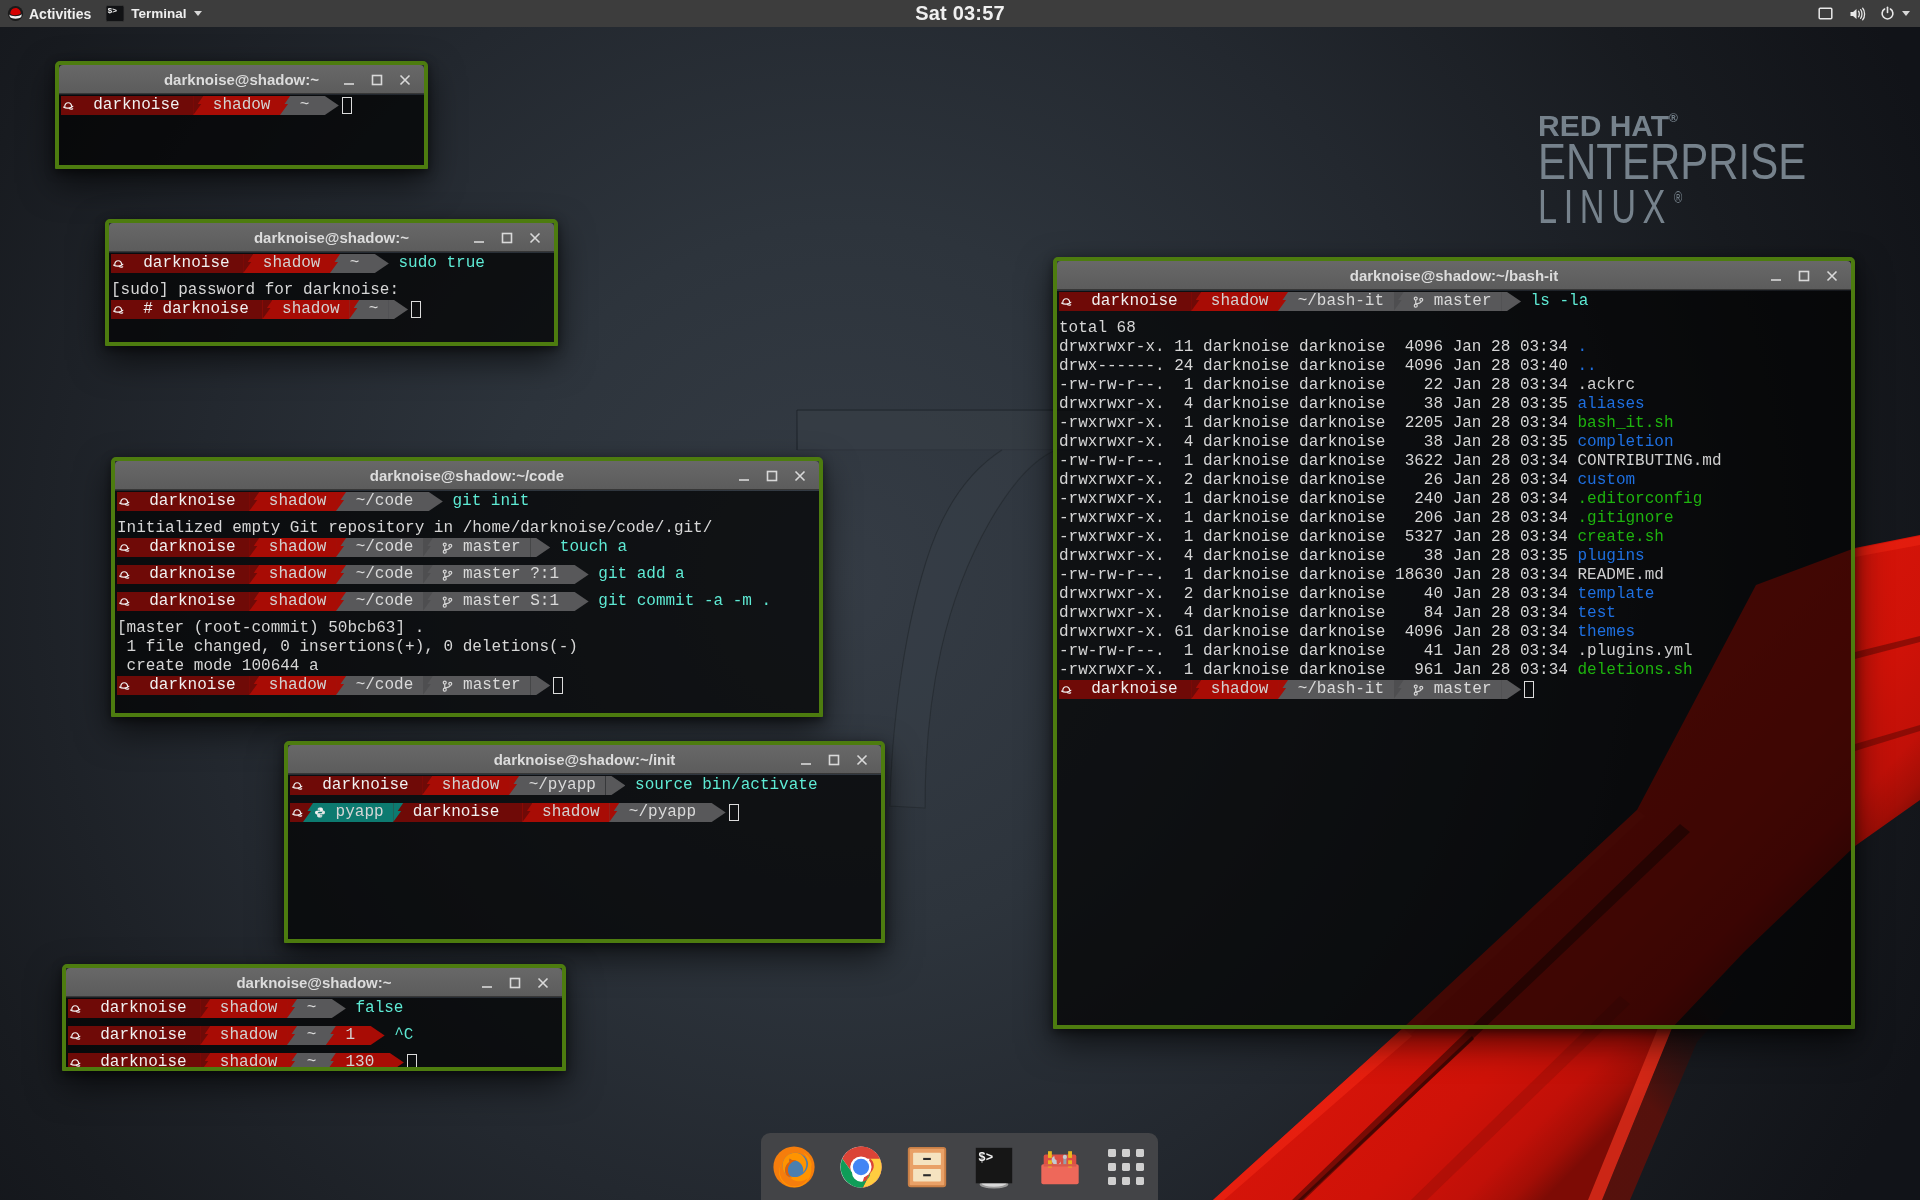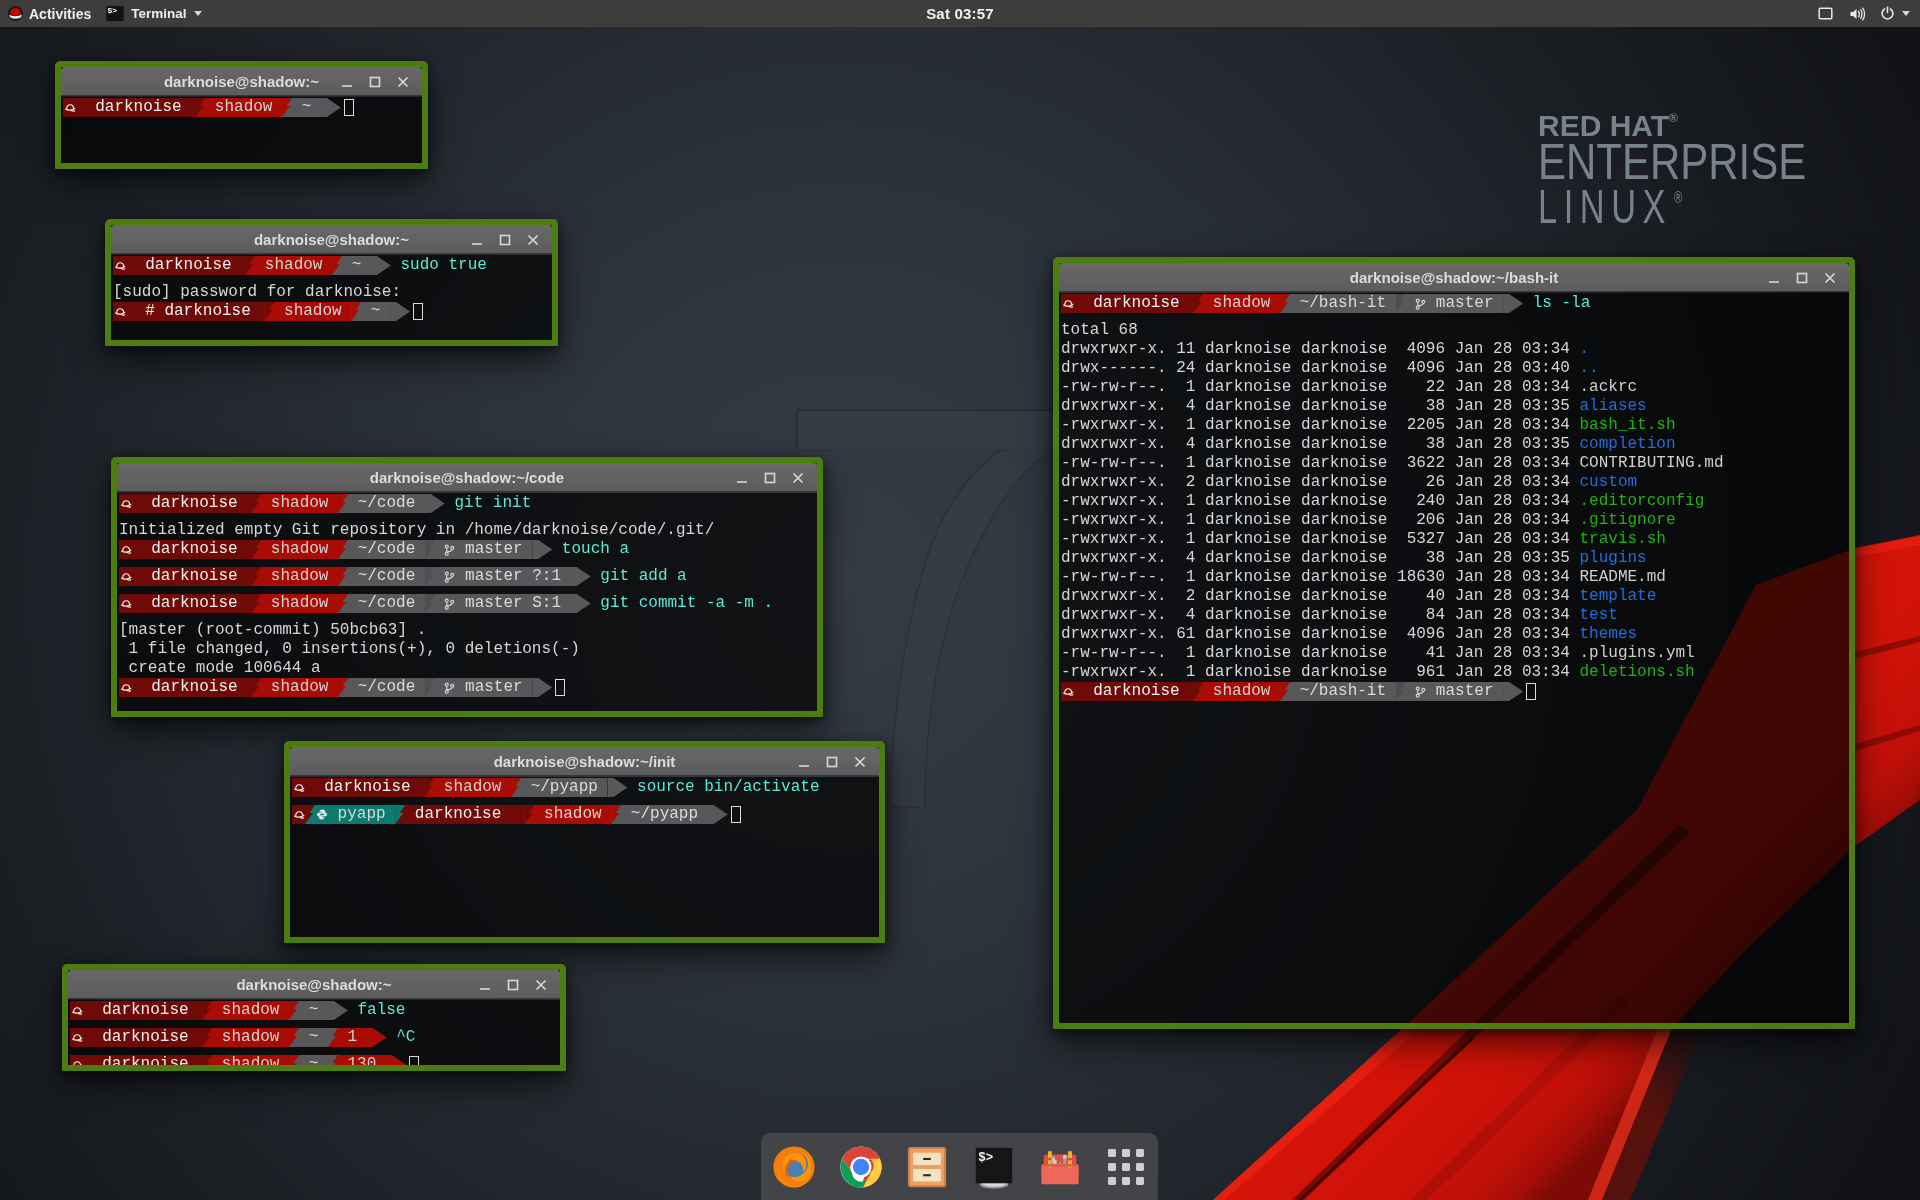--- a/index.html
+++ b/index.html
@@ -3,23 +3,23 @@
 *{margin:0;padding:0;box-sizing:border-box}
 html,body{width:1920px;height:1200px;overflow:hidden;background:#14161a}
 body{position:relative;font-family:"Liberation Sans",sans-serif}
 .wall{position:absolute;left:0;top:0}
 .topbar{position:absolute;left:0;top:0;width:1920px;height:27px;background:#3d3d3d;z-index:50;display:flex;align-items:center}
 .redhat{margin-left:7px;display:flex}
 .acttx{color:#eeeeee;font-size:14px;font-weight:bold;margin-left:5px}
 .termic{margin-left:14px;display:flex}
 .termtx{color:#eeeeee;font-size:13.5px;font-weight:bold;margin-left:6px}
 .caret{width:0;height:0;border-left:4.5px solid transparent;border-right:4.5px solid transparent;border-top:5.5px solid #d8d8d8;margin-left:7px;display:inline-block}
-.clock{position:absolute;left:0;right:0;text-align:center;color:#f0f0f0;font-size:15px;font-weight:bold;letter-spacing:0.2px}
+.clock{position:absolute;left:0;right:0;text-align:center;color:#f0f0f0;font-size:20px;font-weight:bold;letter-spacing:0.2px}
 .sysic{position:absolute;right:10px;top:0;height:27px;display:flex;align-items:center}
-.win{position:absolute;z-index:10;border:6px solid #4d7c0f;border-radius:5px 5px 1px 1px;box-shadow:0 14px 34px rgba(0,0,0,0.62),0 3px 10px rgba(0,0,0,0.5)}
+.win{position:absolute;z-index:10;border:4px solid #4d7c0f;border-radius:5px 5px 1px 1px;box-shadow:0 14px 34px rgba(0,0,0,0.62),0 3px 10px rgba(0,0,0,0.5)}
 .tb{height:29px;background:linear-gradient(#686868,#5c5c5c);border-radius:4px 4px 0 0;border-bottom:1px solid #373737;position:relative;display:flex;align-items:center;justify-content:center}
 .tt{color:#dcdcdc;font-size:15px;font-weight:bold}
 .wb{position:absolute;right:5px;top:8px;height:14px;display:flex}
 .bd{position:absolute;left:0;right:0;top:30px;bottom:0;background:rgba(1,1,1,0.70);padding:1px 0 0 2px;font-family:"Liberation Mono",monospace;font-size:16px;line-height:19px;color:#d6d6d6;overflow:hidden}
 .ln{height:19px;white-space:pre}
 .pl{display:flex;height:27px;align-items:stretch;white-space:pre}
 .sg{display:flex;align-items:center;height:19px}
 .ic{display:flex;align-items:center;padding-left:1px}
 .u1{padding-right:4px}
 .ic2{display:flex;align-items:center;padding-left:1px}
@@ -144,21 +144,21 @@
       <div class="ln">drwxrwxr-x.&nbsp;11&nbsp;darknoise&nbsp;darknoise&nbsp;&nbsp;4096&nbsp;Jan&nbsp;28&nbsp;03:34&nbsp;<span style="color:#1e6fe0">.</span></div>
       <div class="ln">drwx------.&nbsp;24&nbsp;darknoise&nbsp;darknoise&nbsp;&nbsp;4096&nbsp;Jan&nbsp;28&nbsp;03:40&nbsp;<span style="color:#1e6fe0">..</span></div>
       <div class="ln">-rw-rw-r--.&nbsp;&nbsp;1&nbsp;darknoise&nbsp;darknoise&nbsp;&nbsp;&nbsp;&nbsp;22&nbsp;Jan&nbsp;28&nbsp;03:34&nbsp;<span style="color:#cfcfcf">.ackrc</span></div>
       <div class="ln">drwxrwxr-x.&nbsp;&nbsp;4&nbsp;darknoise&nbsp;darknoise&nbsp;&nbsp;&nbsp;&nbsp;38&nbsp;Jan&nbsp;28&nbsp;03:35&nbsp;<span style="color:#1e6fe0">aliases</span></div>
       <div class="ln">-rwxrwxr-x.&nbsp;&nbsp;1&nbsp;darknoise&nbsp;darknoise&nbsp;&nbsp;2205&nbsp;Jan&nbsp;28&nbsp;03:34&nbsp;<span style="color:#1eb40e">bash_it.sh</span></div>
       <div class="ln">drwxrwxr-x.&nbsp;&nbsp;4&nbsp;darknoise&nbsp;darknoise&nbsp;&nbsp;&nbsp;&nbsp;38&nbsp;Jan&nbsp;28&nbsp;03:35&nbsp;<span style="color:#1e6fe0">completion</span></div>
       <div class="ln">-rw-rw-r--.&nbsp;&nbsp;1&nbsp;darknoise&nbsp;darknoise&nbsp;&nbsp;3622&nbsp;Jan&nbsp;28&nbsp;03:34&nbsp;<span style="color:#cfcfcf">CONTRIBUTING.md</span></div>
       <div class="ln">drwxrwxr-x.&nbsp;&nbsp;2&nbsp;darknoise&nbsp;darknoise&nbsp;&nbsp;&nbsp;&nbsp;26&nbsp;Jan&nbsp;28&nbsp;03:34&nbsp;<span style="color:#1e6fe0">custom</span></div>
       <div class="ln">-rwxrwxr-x.&nbsp;&nbsp;1&nbsp;darknoise&nbsp;darknoise&nbsp;&nbsp;&nbsp;240&nbsp;Jan&nbsp;28&nbsp;03:34&nbsp;<span style="color:#1eb40e">.editorconfig</span></div>
       <div class="ln">-rwxrwxr-x.&nbsp;&nbsp;1&nbsp;darknoise&nbsp;darknoise&nbsp;&nbsp;&nbsp;206&nbsp;Jan&nbsp;28&nbsp;03:34&nbsp;<span style="color:#1eb40e">.gitignore</span></div>
-      <div class="ln">-rwxrwxr-x.&nbsp;&nbsp;1&nbsp;darknoise&nbsp;darknoise&nbsp;&nbsp;5327&nbsp;Jan&nbsp;28&nbsp;03:34&nbsp;<span style="color:#1eb40e">travis.sh</span></div>
+      <div class="ln">-rwxrwxr-x.&nbsp;&nbsp;1&nbsp;darknoise&nbsp;darknoise&nbsp;&nbsp;5327&nbsp;Jan&nbsp;28&nbsp;03:34&nbsp;<span style="color:#1eb40e">create.sh</span></div>
       <div class="ln">drwxrwxr-x.&nbsp;&nbsp;4&nbsp;darknoise&nbsp;darknoise&nbsp;&nbsp;&nbsp;&nbsp;38&nbsp;Jan&nbsp;28&nbsp;03:35&nbsp;<span style="color:#1e6fe0">plugins</span></div>
       <div class="ln">-rw-rw-r--.&nbsp;&nbsp;1&nbsp;darknoise&nbsp;darknoise&nbsp;18630&nbsp;Jan&nbsp;28&nbsp;03:34&nbsp;<span style="color:#cfcfcf">README.md</span></div>
       <div class="ln">drwxrwxr-x.&nbsp;&nbsp;2&nbsp;darknoise&nbsp;darknoise&nbsp;&nbsp;&nbsp;&nbsp;40&nbsp;Jan&nbsp;28&nbsp;03:34&nbsp;<span style="color:#1e6fe0">template</span></div>
       <div class="ln">drwxrwxr-x.&nbsp;&nbsp;4&nbsp;darknoise&nbsp;darknoise&nbsp;&nbsp;&nbsp;&nbsp;84&nbsp;Jan&nbsp;28&nbsp;03:34&nbsp;<span style="color:#1e6fe0">test</span></div>
       <div class="ln">drwxrwxr-x.&nbsp;61&nbsp;darknoise&nbsp;darknoise&nbsp;&nbsp;4096&nbsp;Jan&nbsp;28&nbsp;03:34&nbsp;<span style="color:#1e6fe0">themes</span></div>
       <div class="ln">-rw-rw-r--.&nbsp;&nbsp;1&nbsp;darknoise&nbsp;darknoise&nbsp;&nbsp;&nbsp;&nbsp;41&nbsp;Jan&nbsp;28&nbsp;03:34&nbsp;<span style="color:#cfcfcf">.plugins.yml</span></div>
       <div class="ln">-rwxrwxr-x.&nbsp;&nbsp;1&nbsp;darknoise&nbsp;darknoise&nbsp;&nbsp;&nbsp;961&nbsp;Jan&nbsp;28&nbsp;03:34&nbsp;<span style="color:#1eb40e">deletions.sh</span></div>
       <div class="pl"><span class="sg u1" style="background:#6f0a07"><span class="ic"><svg class="hat" viewBox="0 0 14 14" width="12" height="12">
               <g fill="none" stroke="#f2f2f2" stroke-width="1.35" stroke-linecap="round">
                 <path d="M3.3 8.1 C2.9 5.3 4.9 3.1 7.3 3.2 C9.7 3.3 11.3 5.2 11.1 7.3"></path>

